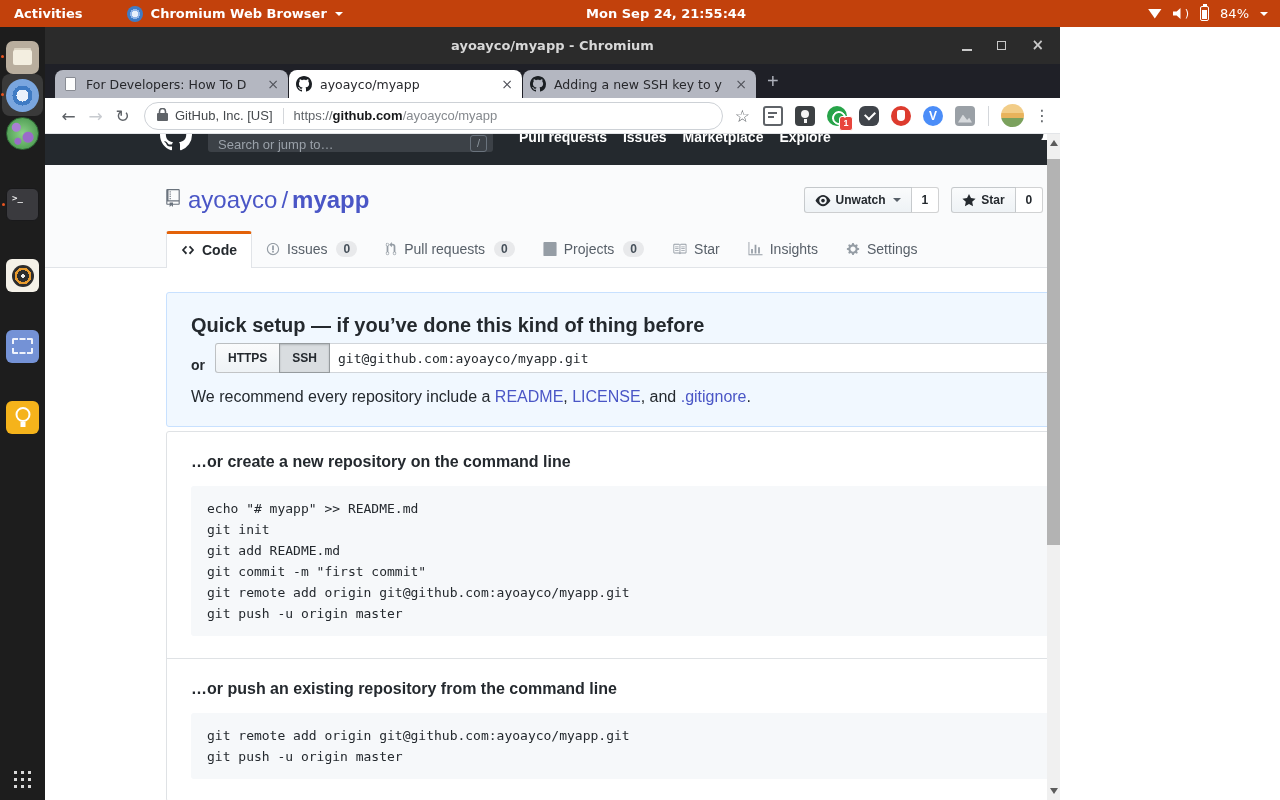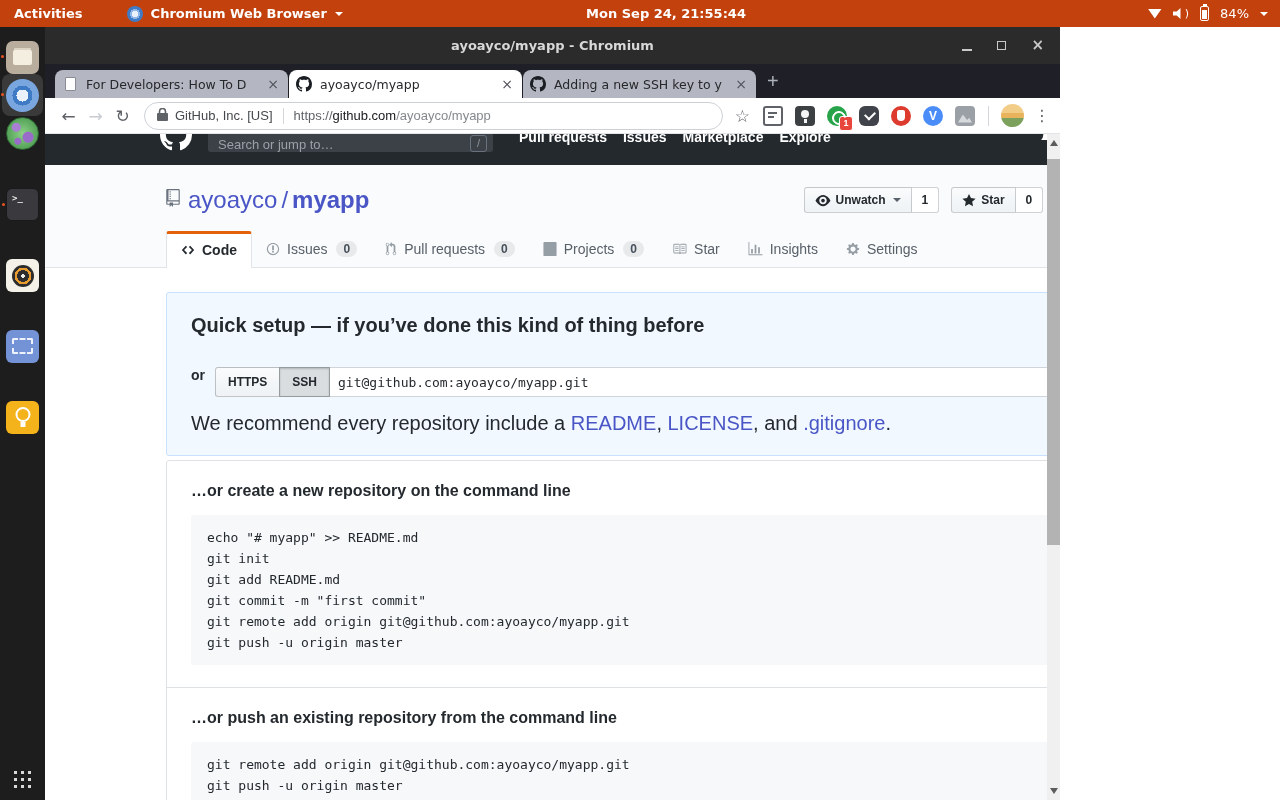--- a/index.html
+++ b/index.html
@@ -92,21 +92,21 @@
     border-bottom:1px solid #e3e5e8}
   .navbtn{width:27px;height:27px;display:flex;align-items:center;justify-content:center;
     font-size:17px;color:#5f6368;flex:none;font-family:"DejaVu Sans",sans-serif}
   .navbtn.disabled{color:#c8cbd0}
   .omnibox{display:flex;align-items:center;height:28px;border:1px solid #cdd1d6;border-radius:14px;
     padding:0 12px;font-size:13px;color:#202124;background:#fff;flex:1;margin:0 8px;overflow:hidden;white-space:nowrap}
   .omnibox .lock{margin-right:7px;color:#5f6368;flex:none}
   .omni-sec{color:#45494d}
   .omni-div{width:1px;height:16px;background:#d4d7db;margin:0 10px;flex:none}
   .omni-scheme{color:#5f6368}
-  .omni-host{color:#17181a;font-weight:400}
+  .omni-host{color:#17181a;font-weight:700}
   .omni-path{color:#85898e}
   .starbtn{font-size:17px;color:#5f6368;margin:0 4px;font-family:"DejaVu Sans",sans-serif}
   .extbar{display:flex;align-items:center;gap:12px;margin:0 9px}
   .ei{width:20px;height:20px;position:relative;flex:none}
   .ei-reader{border:2px solid #5f6368;border-radius:3px;
     background:linear-gradient(#5f6368 0 0) 3px 4px/9px 2px no-repeat,
                linear-gradient(#5f6368 0 0) 3px 8px/6px 2px no-repeat}
   .ei-light{background:#3c4043;border-radius:4px}
   .ei-light:after{content:"";position:absolute;left:6px;top:4px;width:8px;height:8px;border-radius:50%;background:#f5f5f5}
   .ei-light:before{content:"";position:absolute;left:8.5px;bottom:3px;width:3px;height:4px;background:#f5f5f5}
@@ -177,35 +177,35 @@
     border-radius:3px 3px 0 0;font-weight:700;color:#24292e;padding-top:8px;margin-bottom:-1px}
   .repo-tab.active .ticon{color:#24292e}
   .pill{margin-left:2px;padding:1px 7px;border-radius:10px;background:rgba(27,31,35,.08);
     font-size:12px;font-weight:700;color:#46505a}
 
   
   .content{padding-top:24px}
   .bluebox{background:var(--infobox-bg);border:1px solid var(--infobox-border);border-radius:3px;
     padding:21px 24px 20px}
   .bluebox h2{font-size:20px;font-weight:700;color:#24292e}
-  .clone-row{display:flex;align-items:flex-start;margin-top:30px}
+  .clone-row{display:flex;align-items:flex-end;margin-top:6px}
   .or-label{font-weight:700;font-size:14px;margin-right:10px;color:#24292e}
   .proto-btn{height:30px;padding:0 12px;font-size:12px;font-weight:700;color:#24292e;
     border:1px solid rgba(27,31,35,.25);background:linear-gradient(-180deg,#fafbfc,#eff3f6 90%);
     display:flex;align-items:center}
   .proto-btn.first{border-radius:3px 0 0 3px}
   .proto-btn.selected{background:#d9dde0;box-shadow:inset 0 1px 2px rgba(27,31,35,.2);
     border-color:rgba(27,31,35,.35);margin-left:-1px}
   .clone-input{flex:1;height:30px;border:1px solid #d1d5da;border-left:0;background:#fff;
     font-family:"DejaVu Sans Mono",monospace;font-size:13px;color:#24292e;padding:0 8px;
     margin-right:5px;outline:0;min-width:0}
   .copy-btn{width:36px;height:30px;border:1px solid rgba(27,31,35,.25);border-radius:3px;
     background:linear-gradient(-180deg,#fafbfc,#eff3f6 90%);display:flex;align-items:center;
     justify-content:center;color:#3f4750;flex:none}
-  .recommend{margin-top:15px;font-size:20px;color:#24292e}
+  .recommend{margin-top:15px;font-size:16px;color:#24292e}
   .recommend a{color:var(--link);text-decoration:none}
 
   .setup-card{margin-top:4px;border:1px solid #dfe2e5;border-radius:3px}
   .setup-section{padding:21px 24px 22px}
   .setup-section + .setup-section{border-top:1px solid #dfe2e5}
   .setup-section h3{font-size:16px;font-weight:700;color:#24292e}
   .codeblock{position:relative;margin-top:15px;background:var(--code-bg);border-radius:3px;padding:12px 16px}
   .code-line{font-family:"DejaVu Sans Mono",monospace;font-size:13px;line-height:21px;color:#24292e;white-space:pre}
   .codeblock .copy-btn{position:absolute;top:10px;right:10px}
 

